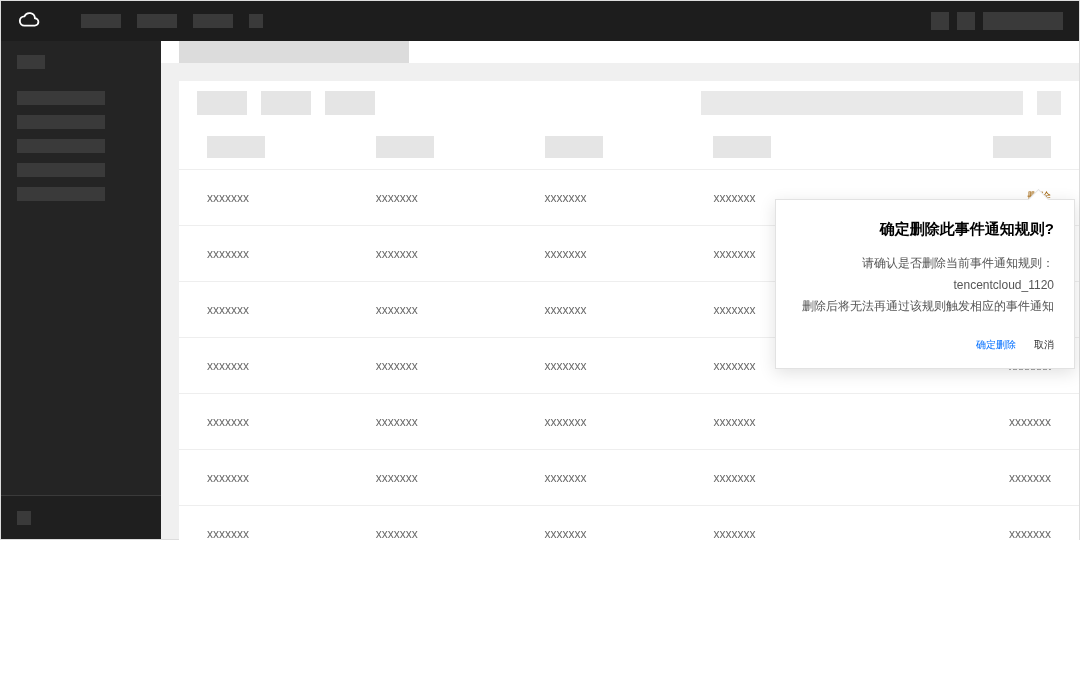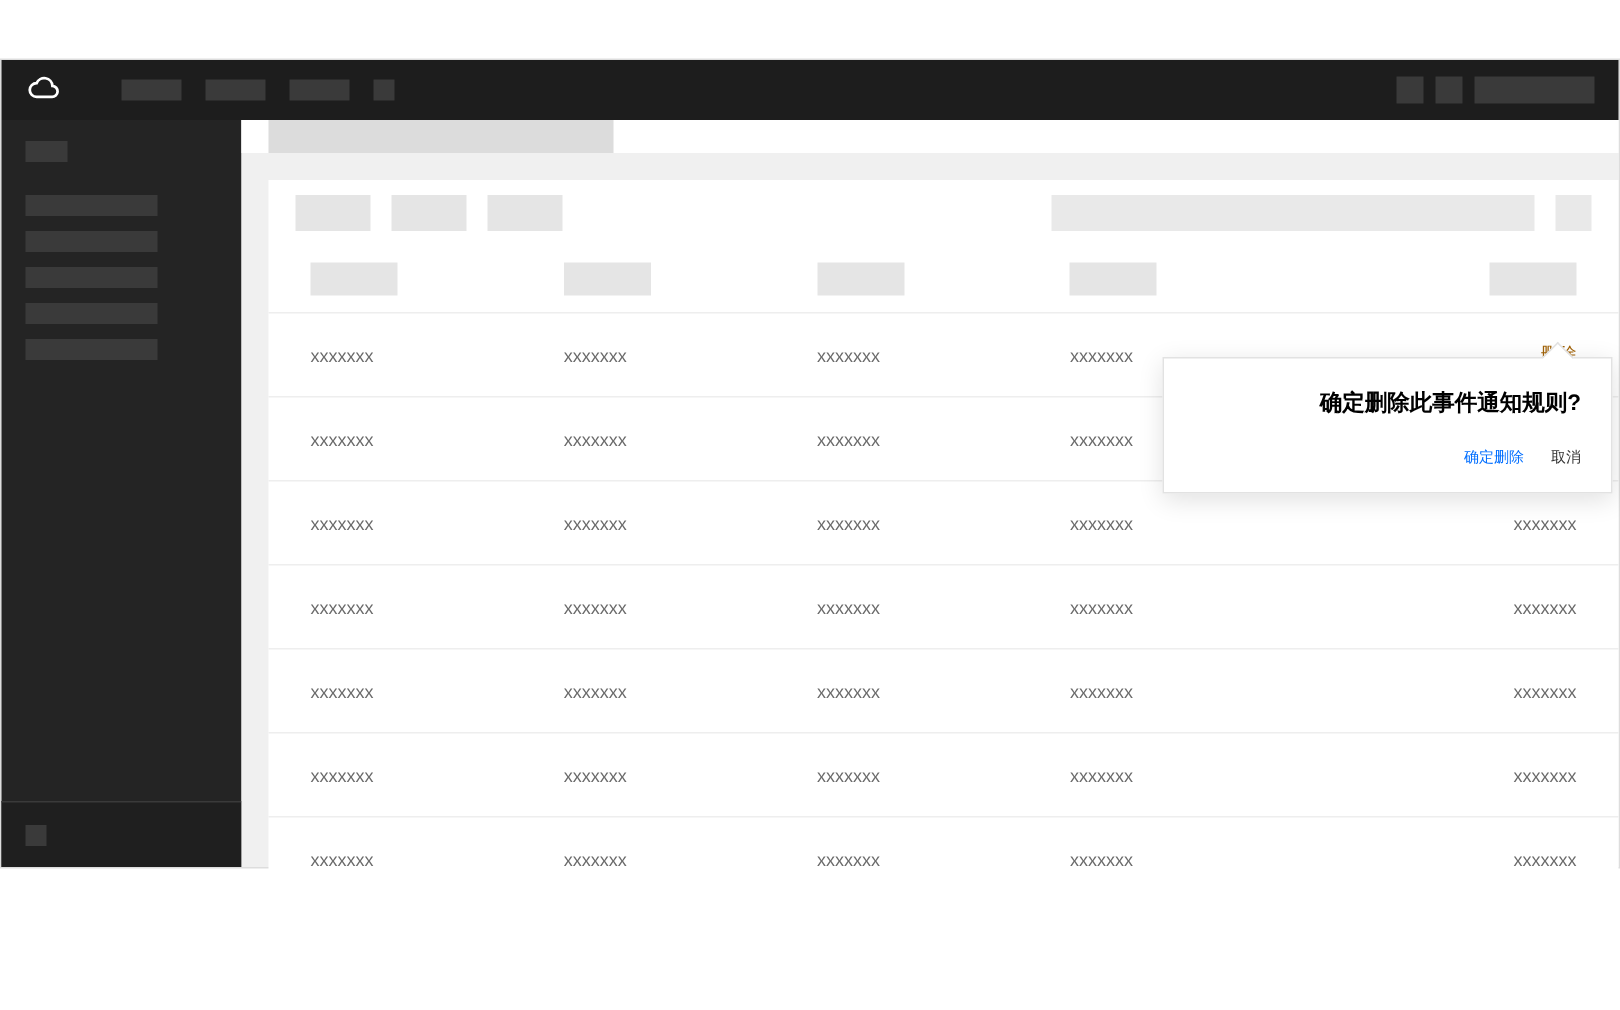--- a/index.html
+++ b/index.html
@@ -1,17 +1,17 @@
 <!DOCTYPE html>
 <html><head>
 <meta charset="utf-8">
 <style>
   * { box-sizing: border-box; margin: 0; padding: 0; }
   html, body { width: 1080px; height: 673px; font-family: -apple-system, "Helvetica Neue", Arial, sans-serif; font-size: 12px; color: #333; background: #fff; overflow: hidden; }
-  .frame { width: 1080px; height: 540px; display: flex; flex-direction: column; border: 1px solid #ddd; margin-top: 39px; }
+  .frame { width: 1080px; height: 540px; display: flex; flex-direction: column; border: 1px solid #ddd; }
 
   
   .topbar { height: 40px; background: #1d1d1d; display: flex; align-items: center; padding: 0 16px; }
   .topbar .logo { width: 24px; height: 24px; color: #fff; display: flex; align-items: center; justify-content: center; }
   .topbar .nav { margin-left: 40px; display: flex; gap: 16px; }
   .ph { background: #3a3a3a; }
   .ph-light { background: #dcdcdc; }
   .ph-light2 { background: #e5e5e5; }
   .topbar .nav .ph { height: 14px; }
   .topbar .right { margin-left: auto; display: flex; gap: 8px; align-items: center; }
@@ -144,20 +144,22 @@
             <div class="row">
               <div class="td">xxxxxxx</div>
               <div class="td">xxxxxxx</div>
               <div class="td">xxxxxxx</div>
               <div class="td">xxxxxxx</div>
               <div class="td">
                 <span class="popover-anchor">
                   <span class="link">删除</span>
                   <div class="popover">
                     <h3>确定删除此事件通知规则?</h3>
+                    <p>请确认是否删除当前事件通知规则：tencentcloud_1120</p>
+                    <p>删除后将无法再通过该规则触发相应的事件通知</p>
                     <div class="actions">
                       <span class="confirm">确定删除</span>
                       <span class="cancel">取消</span>
                     </div>
                   </div>
                 </span>
               </div>
             </div>
 
             <div class="row">

